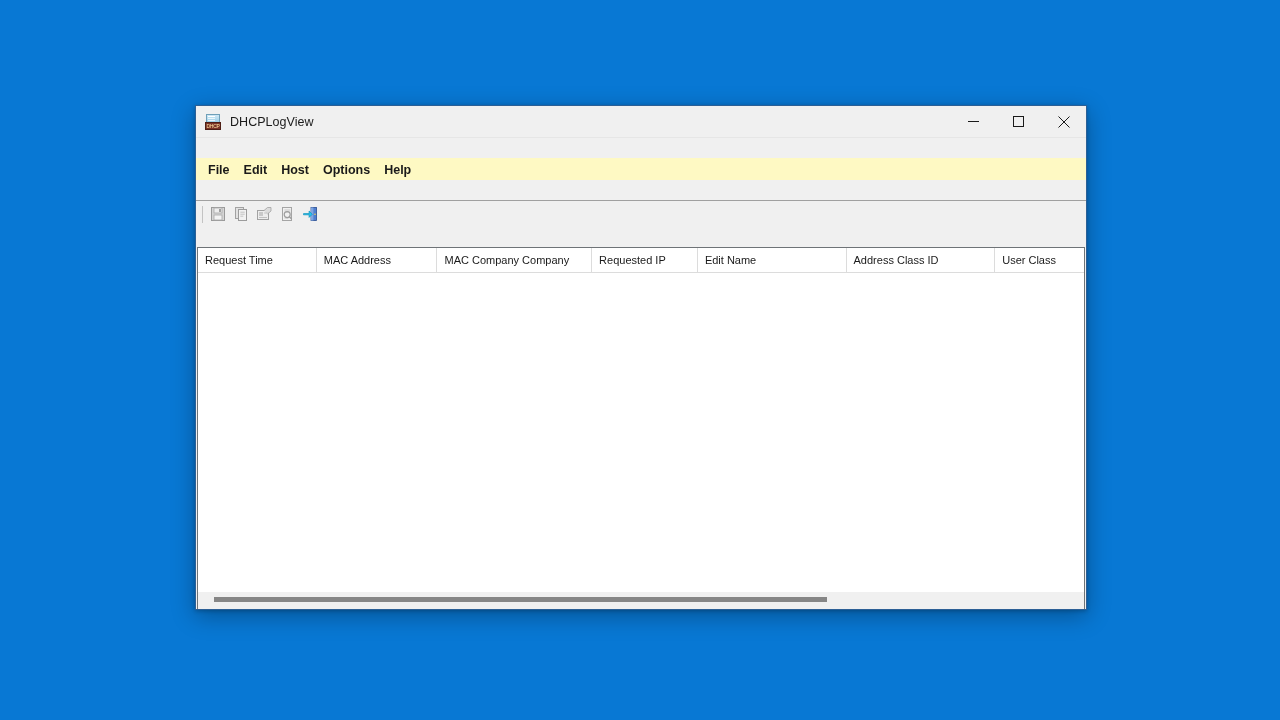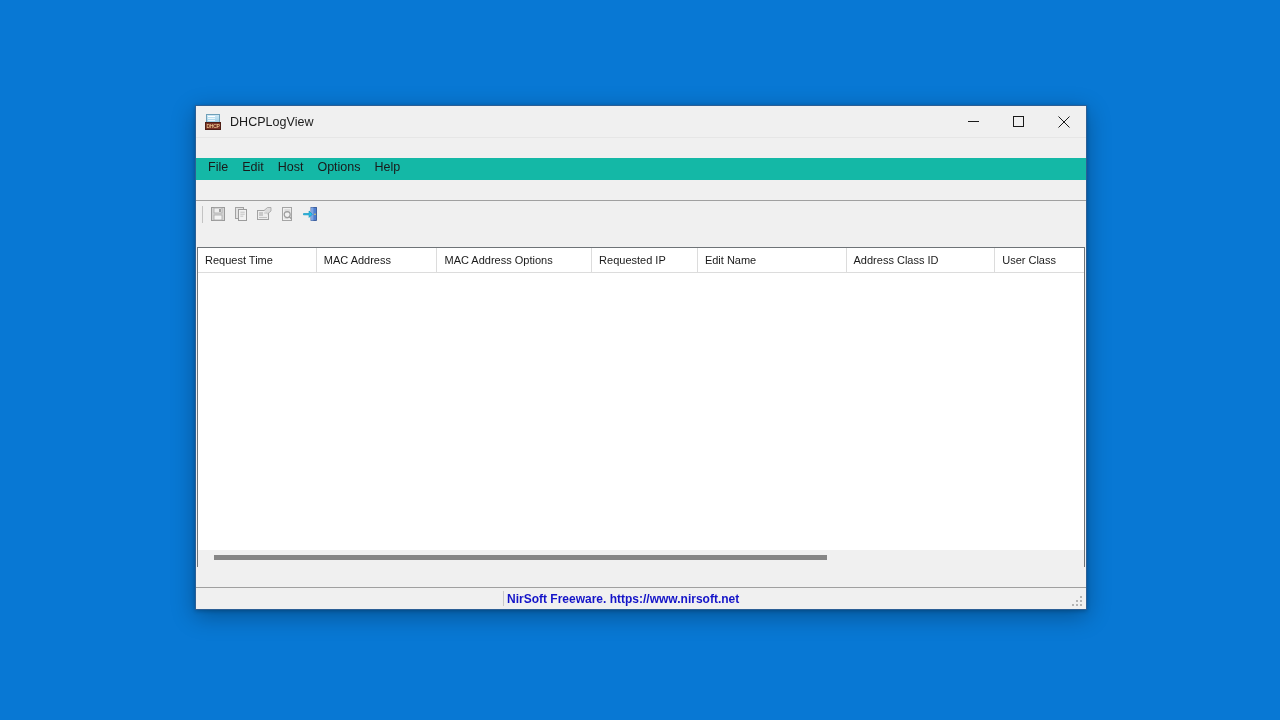--- a/index.html
+++ b/index.html
@@ -103,24 +103,25 @@
     align-items: center;
     justify-content: center;
     background: transparent;
   }
   .win-btn svg { display: block; }
 
   
   #menu-bar {
     height: 22px;
     min-height: 22px;
-    background: #14b8a6;
-    display: flex;
-    align-items: flex-start;
+    background: #fef9c3;
+    display: flex;
+    align-items: flex-end;
     padding-left: 5px;
+    font-weight: bold;
   }
   .menu-item {
     font-size: 12.5px;
     color: #1a1a1a;
     padding: 2px 7px 3px 7px;
     user-select: none;
     white-space: nowrap;
   }
 
   
@@ -329,40 +330,28 @@
         <circle cx="13" cy="8.2" r="0.8" fill="#f2d24b"></circle>
         <path d="M1.5 7.6 h5.6 v-2.6 l3.2 3.2 l-3.2 3.2 v-2.6 h-5.6 z" fill="#22c3f0" stroke="#1090bb" stroke-width="0.7"></path>
       </svg>
     </div>
   </div>
 
   <div id="list-view">
     <div id="list-header">
       <div class="col-header" style="width:119px">Request Time</div>
       <div class="col-header" style="width:121px">MAC Address</div>
-      <div class="col-header" style="width:155px">MAC Address Options</div>
+      <div class="col-header" style="width:155px">MAC Company Company</div>
       <div class="col-header" style="width:106px">Requested IP</div>
       <div class="col-header" style="width:149px">Edit Name</div>
       <div class="col-header" style="width:149px">Address Class ID</div>
       <div class="col-header" style="width:89px">User Class</div>
     </div>
 
     <div id="list-body"></div>
 
     <div id="hscroll-track">
       <div id="hscroll-thumb" style="left: 16px; width: 613px;"></div>
     </div>
   </div>
 
-  <div id="status-bar">
-    <span id="status-divider"></span>
-    <span id="status-text" style="color: rgb(20, 20, 200);">NirSoft Freeware. https://www.nirsoft.net</span>
-    <span id="resize-grip">
-      <i style="left:8px;top:0px"></i>
-      <i style="left:4px;top:4px"></i>
-        <i style="left:8px;top:4px"></i>
-      <i style="left:0px;top:8px"></i>
-        <i style="left:4px;top:8px"></i>
-        <i style="left:8px;top:8px"></i>
-    </span>
-  </div>
 
 </div>
 
 </body></html>

